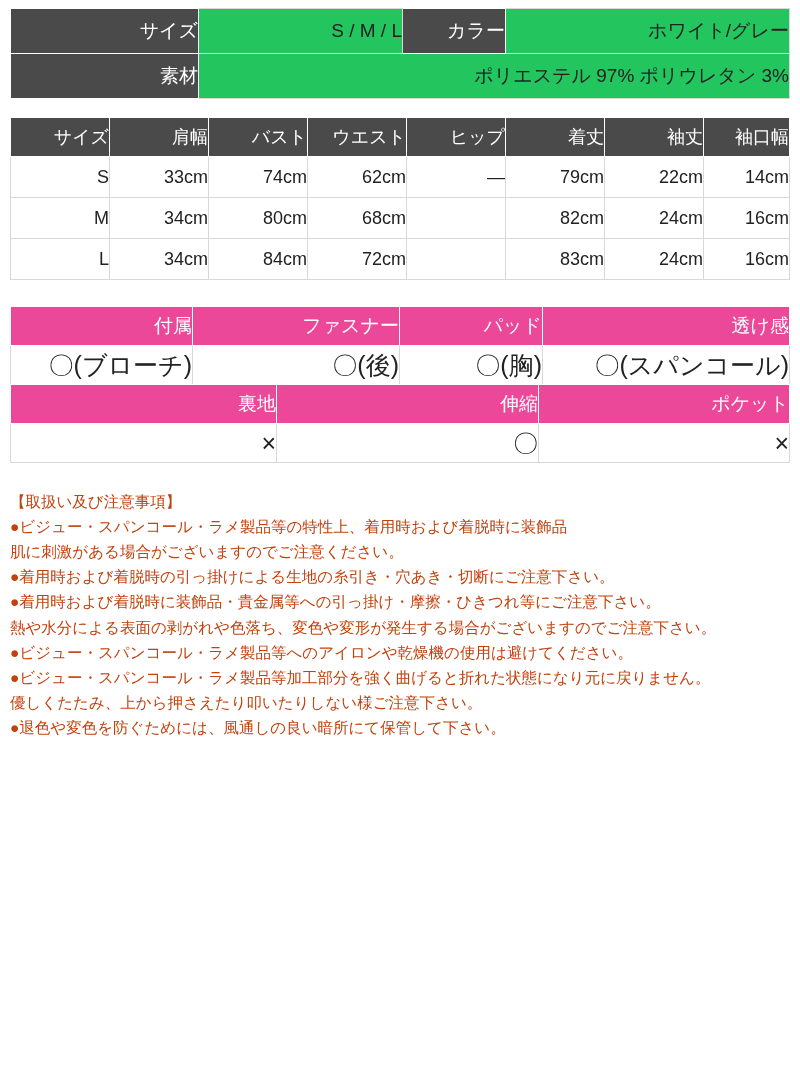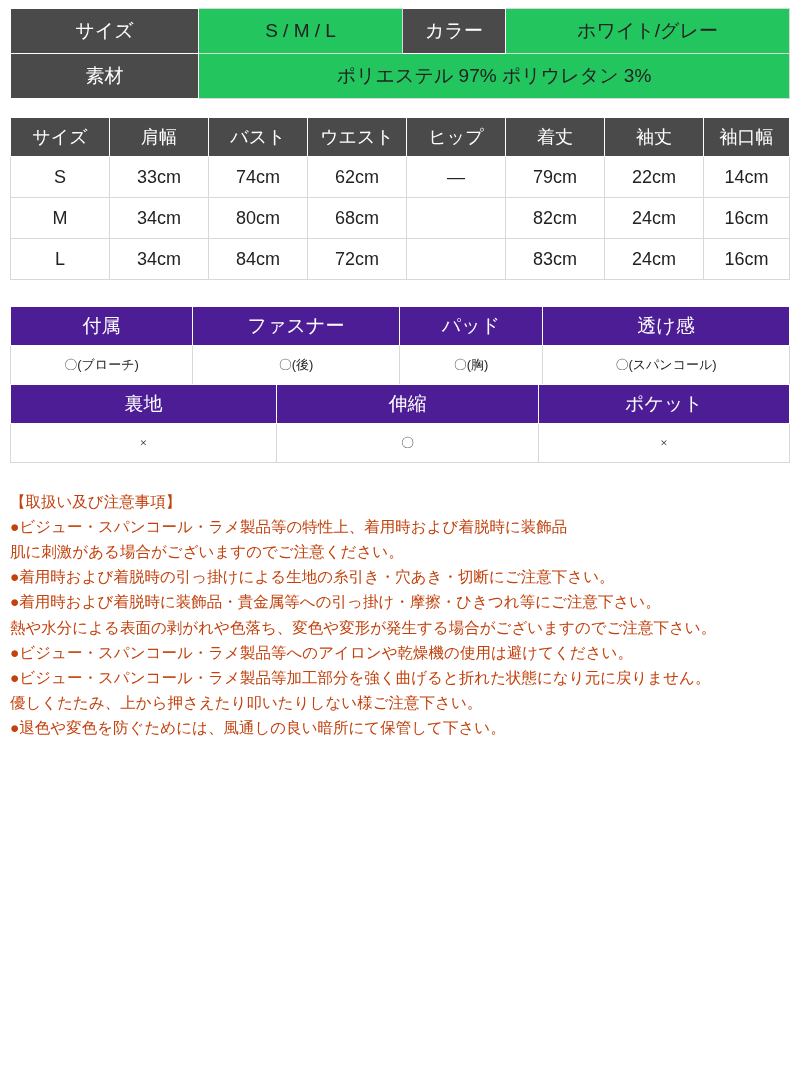--- a/index.html
+++ b/index.html
@@ -22,21 +22,21 @@
     padding: 8px 10px 0 10px;
   }
   table {
     border-collapse: collapse;
     width: 780px;
     table-layout: fixed;
   }
   td, th {
     border: 1px solid #ffffff;
     font-weight: normal;
-    text-align: center;
+    text-align: right;
     vertical-align: middle;
     font-size: 19px;
     padding: 0;
   }
   
   .spec-table td {
     height: 44px;
     border: 1px solid #ffffff;
   }
   .hdr {
@@ -71,37 +71,36 @@
     color: #222222;
     border: 1px solid #d8d8d8;
     font-size: 18px;
   }
   
   .attr-table {
     margin-top: 26px;
     border: 1px solid #cccccc;
   }
   .attr-table th {
-    background: #4c1d95;
+    background: #ec4899;
     color: #ffffff;
     height: 38px;
     font-size: 19px;
     border: 1px solid #ffffff;
   }
   .attr-table td {
     height: 38px;
     background: #ffffff;
     color: #222222;
     border: 1px solid #d8d8d8;
-    font-size: 13px;
+    font-size: 25px;
   }
   .attr-table2 {
     margin-top: -1px;
     border: 1px solid #cccccc;
-    font-family: Liberation Serif, serif;
   }
   
   .notes {
     margin-top: 26px;
     font-size: 15.5px;
     line-height: 1.62;
     color: #c2410c;
     width: 780px;
   }
   .notes div {

